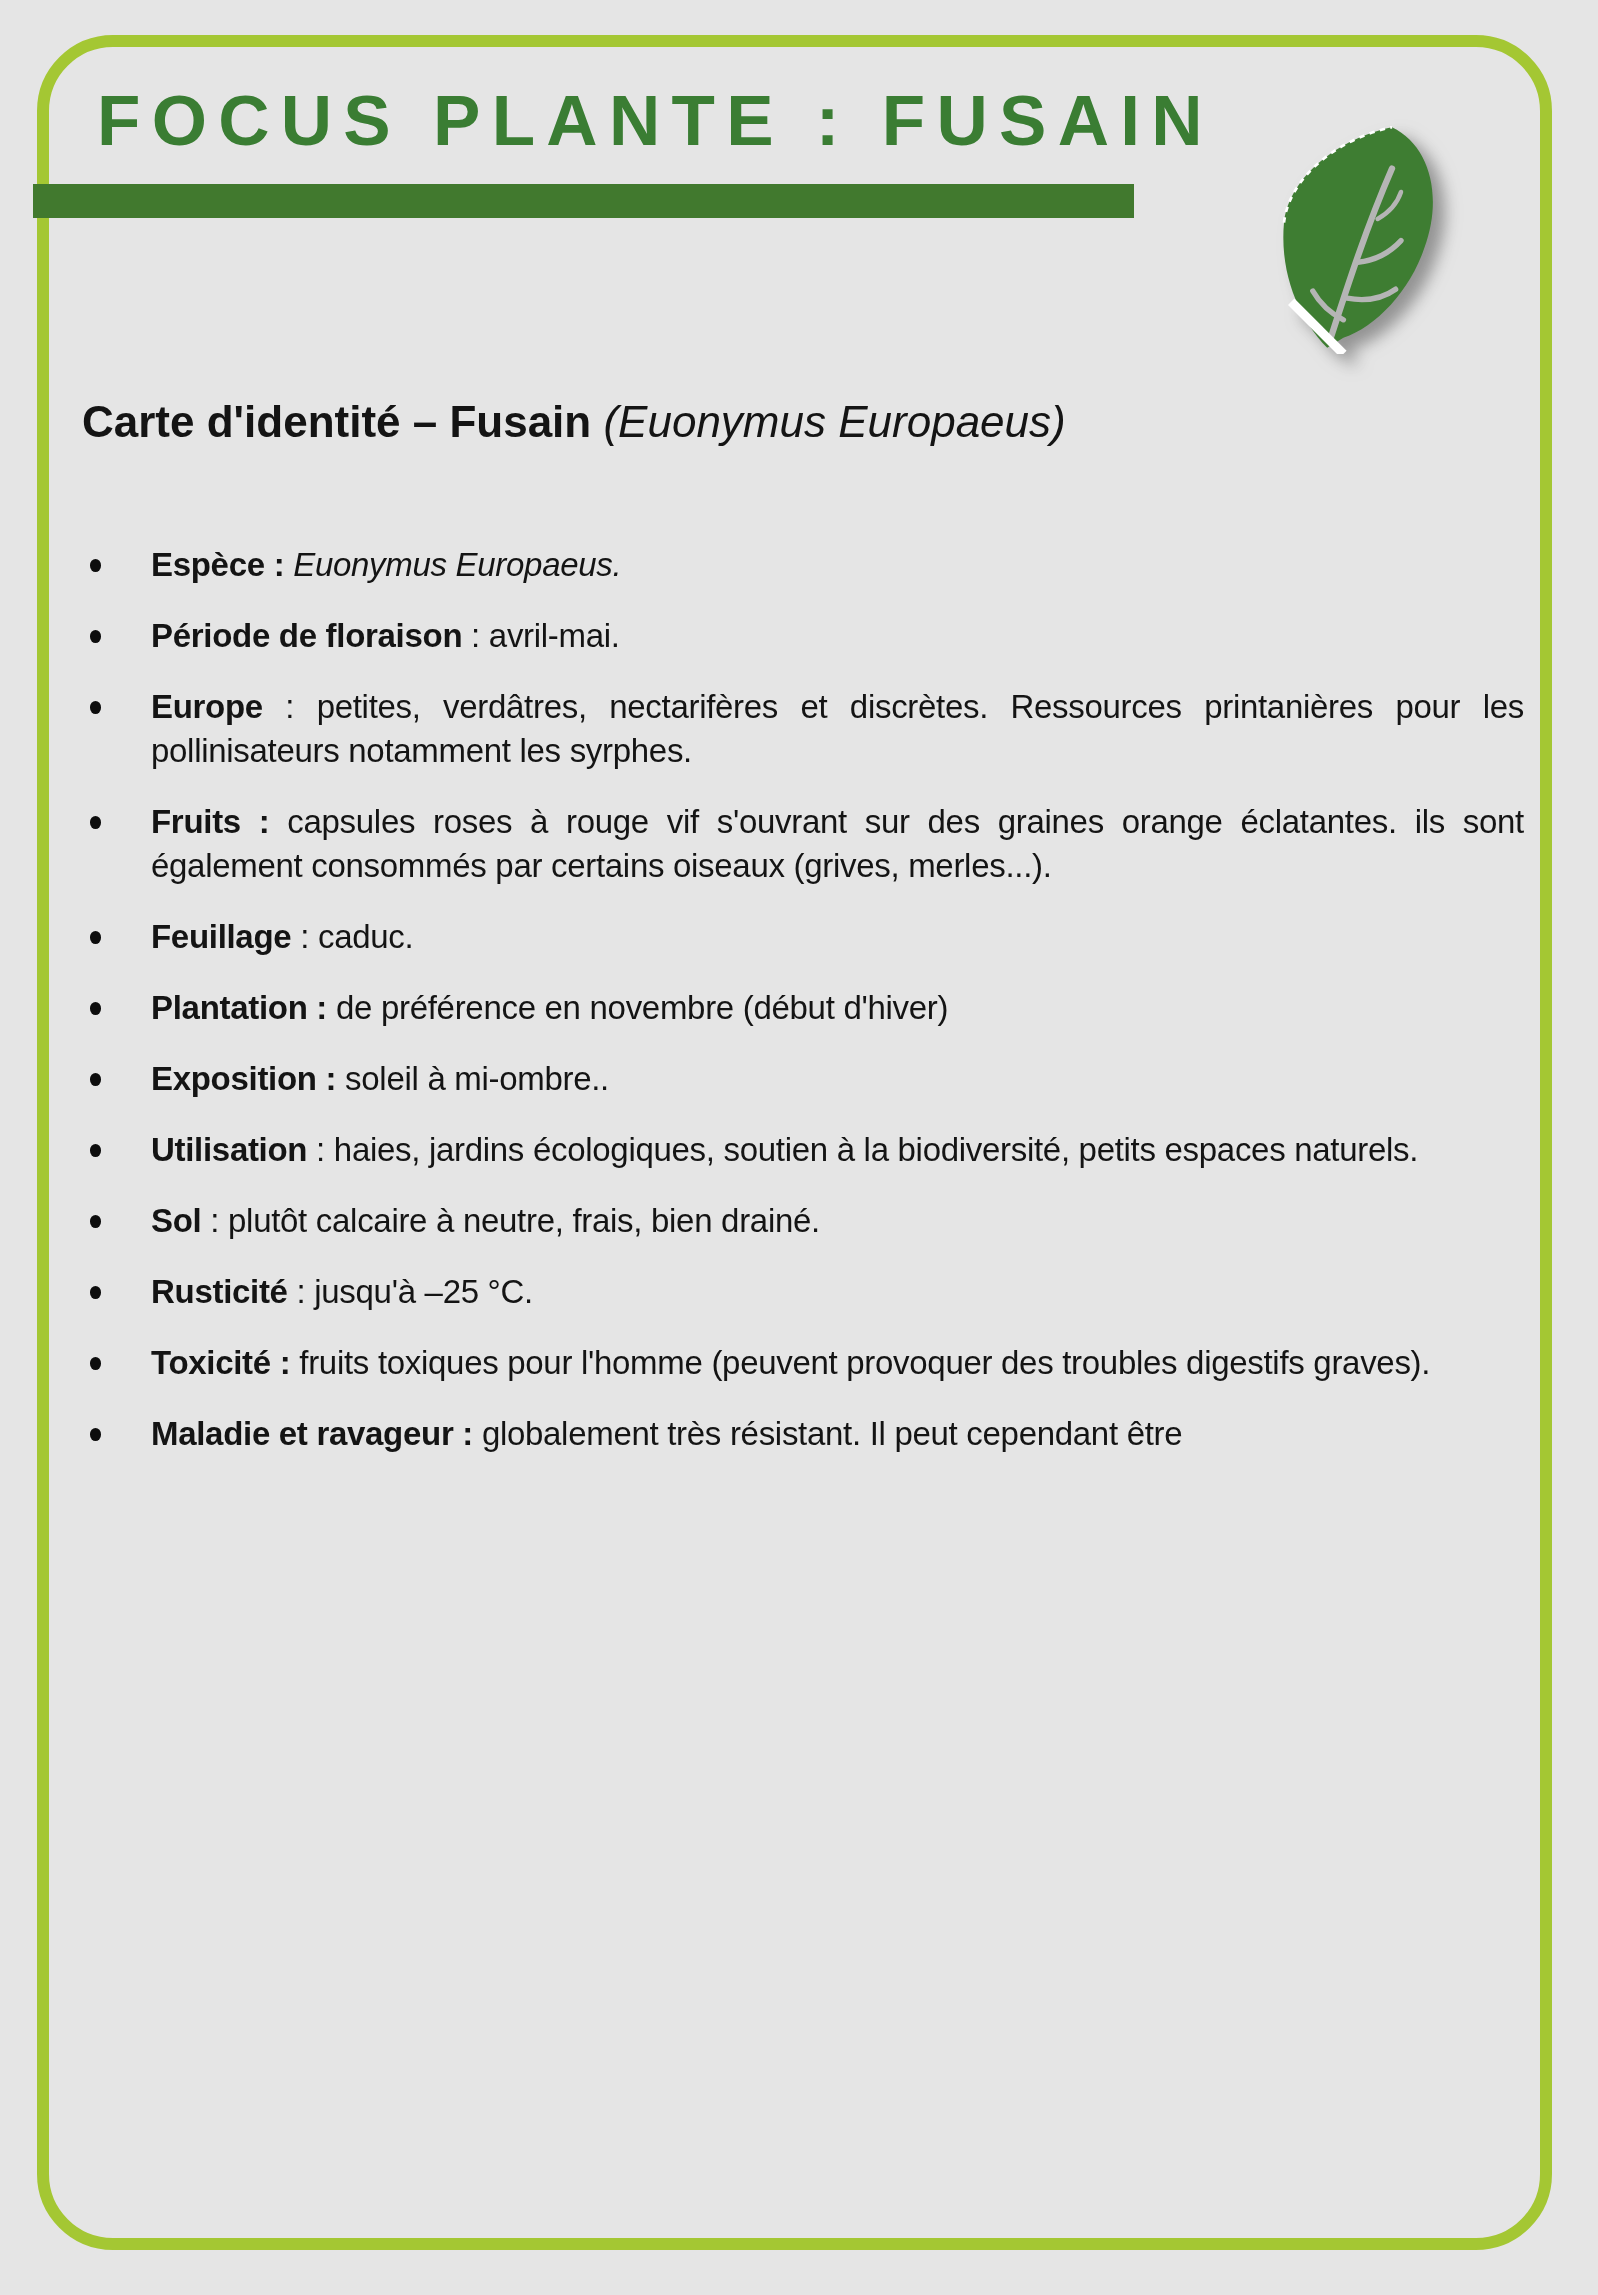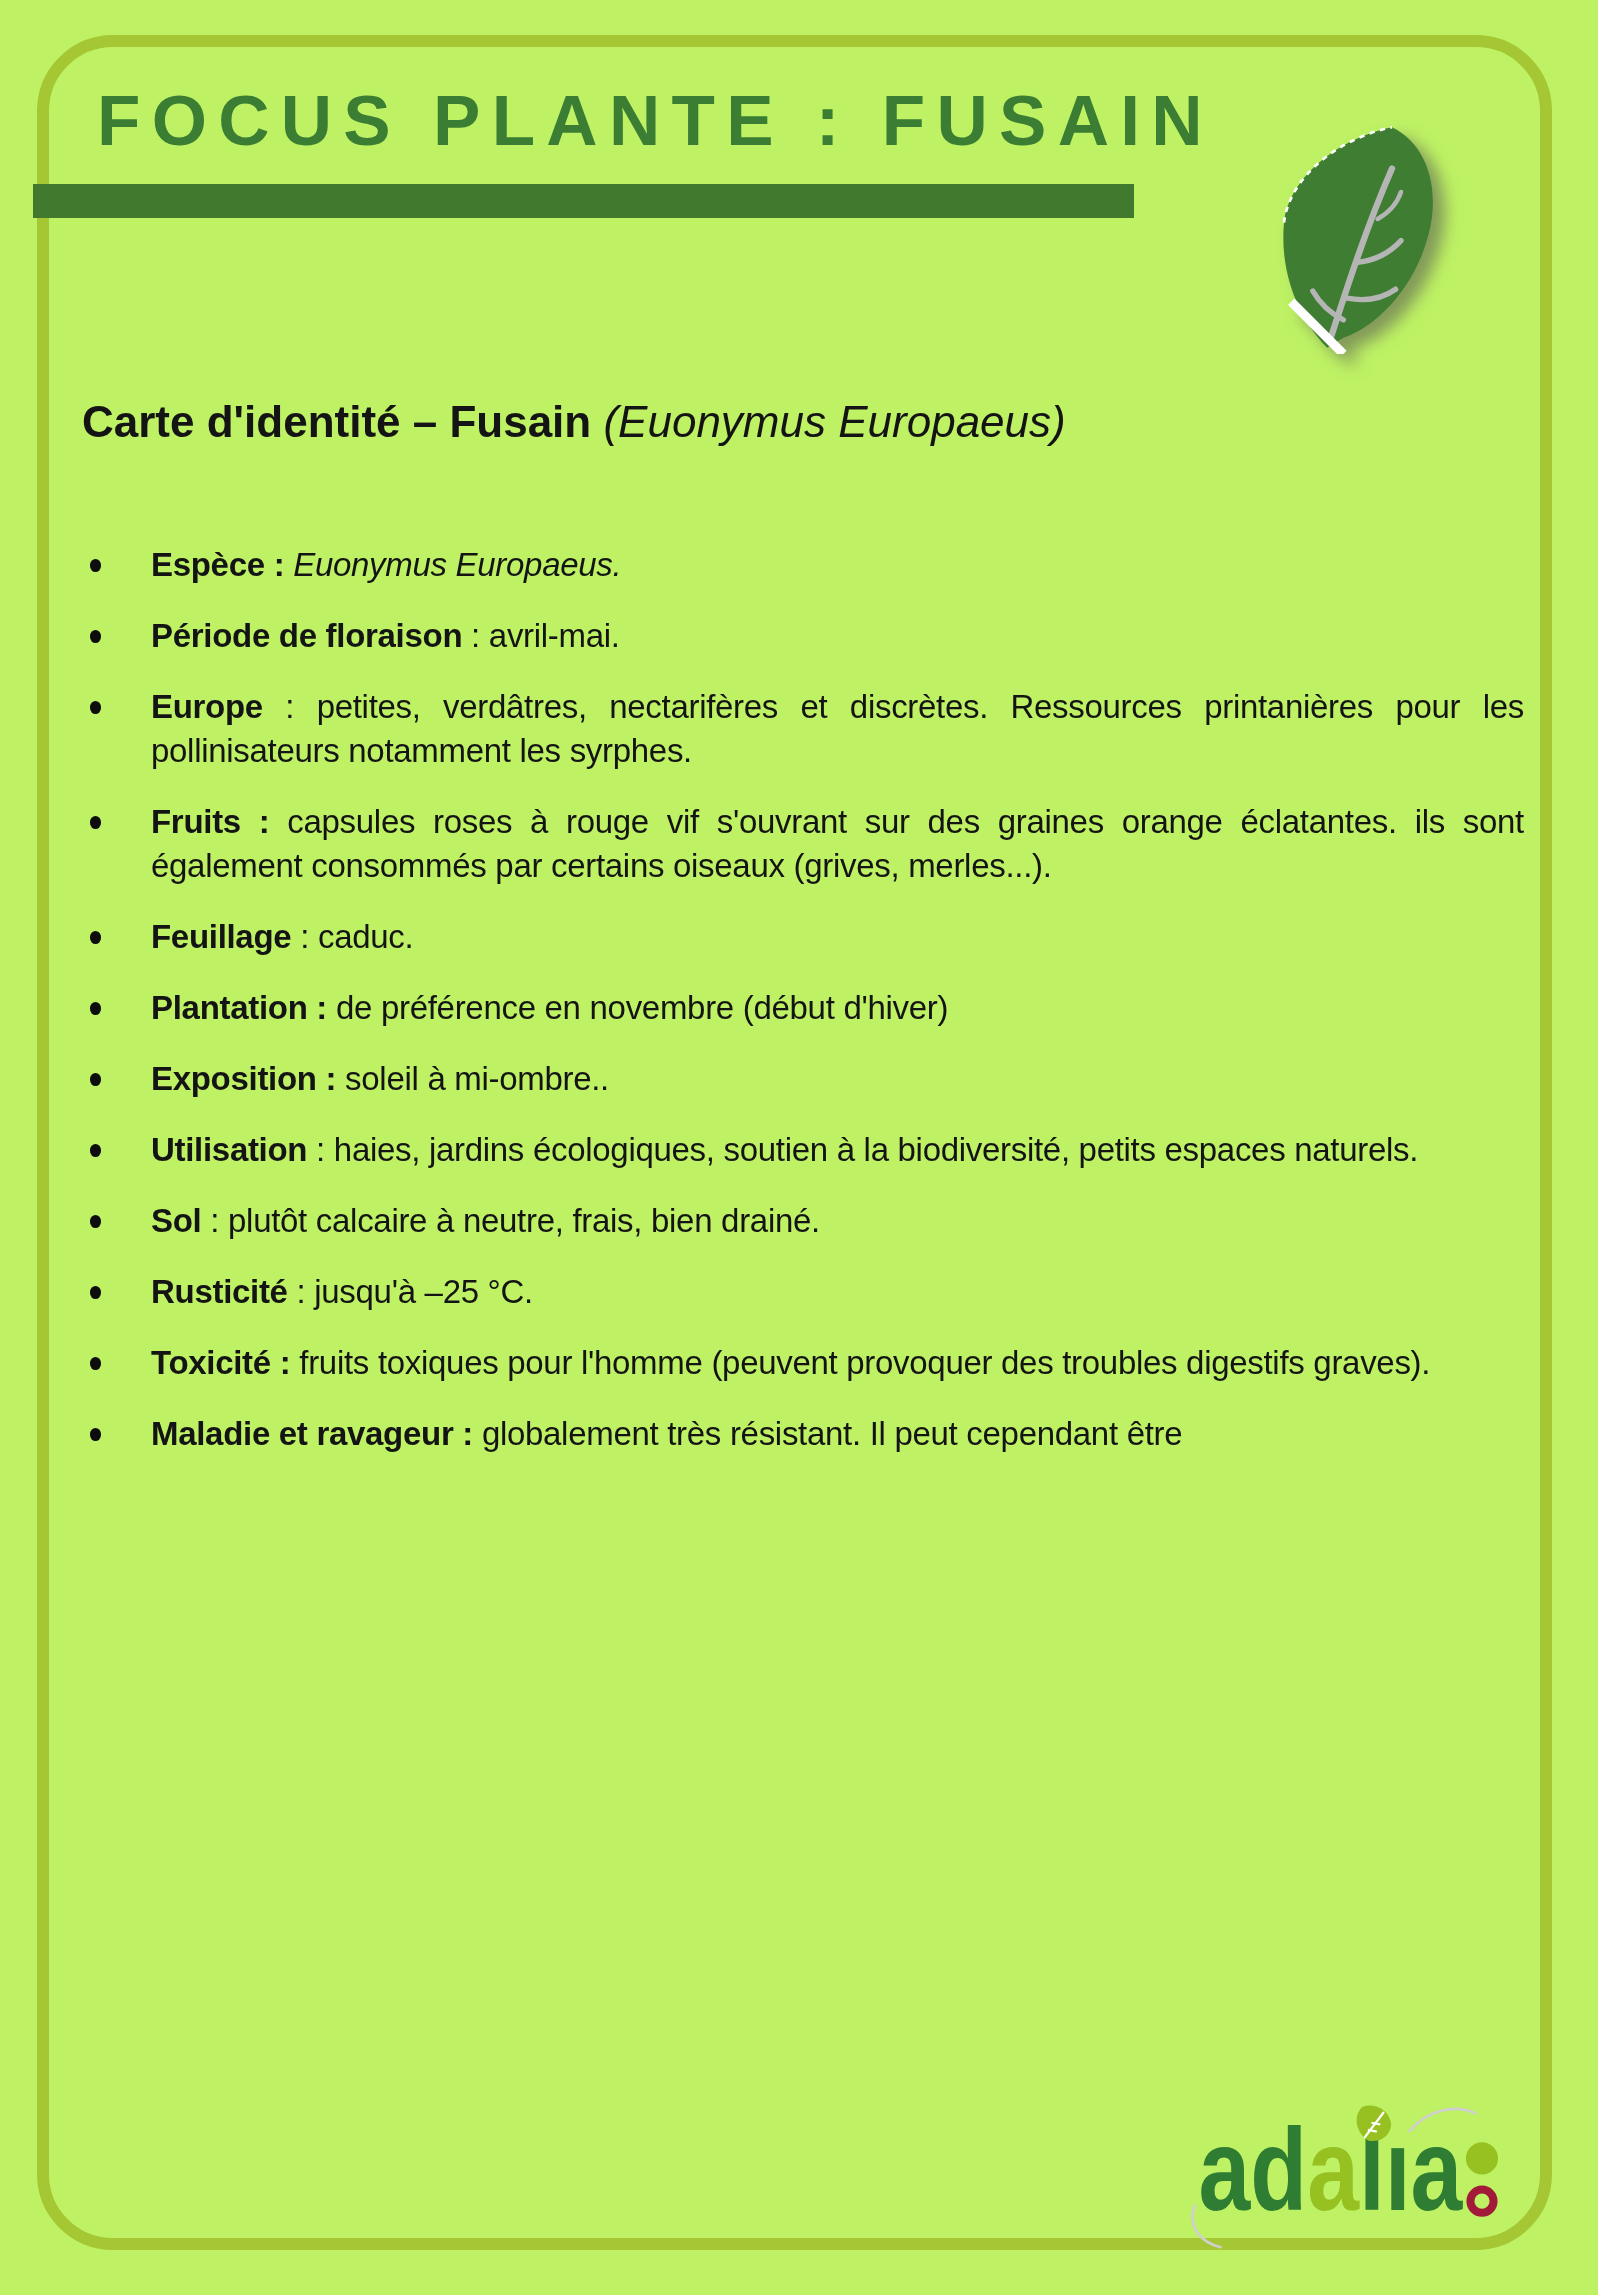--- a/index.html
+++ b/index.html
@@ -1,19 +1,19 @@
 <!DOCTYPE html>
 <html style="font-size:14px"><head>
 <meta charset="utf-8">
 <style>
   html,body { margin:0; padding:0; background:#ffffff; }
   .page {
     position:relative;
     width:1599px; height:2295px;
-    background:#bef264;
+    background:#e5e5e5;
     font-family:"Liberation Sans", sans-serif;
     color:#141414;
     overflow:hidden;
   }
   .frame {
     position:absolute;
     left:37px; top:35px;
     width:1515px; height:2215px;
     border:12px solid #a4c733;
     border-radius:76px;
@@ -122,28 +122,15 @@
     <li class="item"><span class="lbl">Feuillage</span><span> : </span><span class="val">caduc.</span></li>
     <li class="item"><span class="lbl">Plantation :</span><span> </span><span class="val">de préférence en novembre (début d'hiver)</span></li>
     <li class="item"><span class="lbl">Exposition :</span><span> </span><span class="val">soleil à mi-ombre..</span></li>
     <li class="item justify"><span class="lbl">Utilisation</span><span> : </span><span class="val">haies, jardins écologiques, soutien à la biodiversité, petits espaces naturels.</span></li>
     <li class="item"><span class="lbl">Sol</span><span> : </span><span class="val">plutôt calcaire à neutre, frais, bien drainé.</span></li>
     <li class="item"><span class="lbl">Rusticité</span><span> : </span><span class="val">jusqu'à –25 °C.</span></li>
     <li class="item justify"><span class="lbl">Toxicité :</span><span> </span><span class="val">fruits toxiques pour l'homme (peuvent provoquer des troubles digestifs graves).</span></li>
     <li class="item"><span class="lbl">Maladie et ravageur :</span><span> </span><span class="val">globalement très résistant. Il peut cependant être</span></li>
   </ul>
 
-  <div class="logo-wrap">
-    <svg width="323" height="156" viewBox="-14 -10 360 175" xmlns="http://www.w3.org/2000/svg">
-      <path d="M 236,30 C 256,6 288,-2 312,10" fill="none" stroke="#cfcfcf" stroke-width="3"></path>
-      <path d="M -4,112 C -13,134 0,154 26,160" fill="none" stroke="#cfcfcf" stroke-width="3"></path>
-      <text x="0" y="118" font-family="Liberation Sans, sans-serif" font-size="132" font-weight="bold" textLength="296" lengthAdjust="spacingAndGlyphs"><tspan fill="#2f7d33">ad</tspan><tspan fill="#96c121">a</tspan><tspan fill="#2f7d33">l</tspan><tspan fill="#2f7d33">ı</tspan><tspan fill="#2f7d33">a</tspan></text>
-      <g transform="translate(176,0)">
-        <path d="M 14,40 C 0,30 -3,12 8,2 C 24,-3 38,7 40,21 C 40,34 28,43 14,40 Z" fill="#96c121"></path>
-        <path d="M 10,37 L 32,8 M 14,28 L 24,30 M 18,20 L 28,22" stroke="#ffffff" stroke-width="2.5" fill="none"></path>
-      </g>
-      <circle cx="318" cy="60" r="18" fill="#96c121"></circle>
-      <circle cx="318" cy="108" r="13" fill="none" stroke="#a21c3a" stroke-width="9"></circle>
-    </svg>
-  </div>
 
 </div>
 
 
 </body></html>

